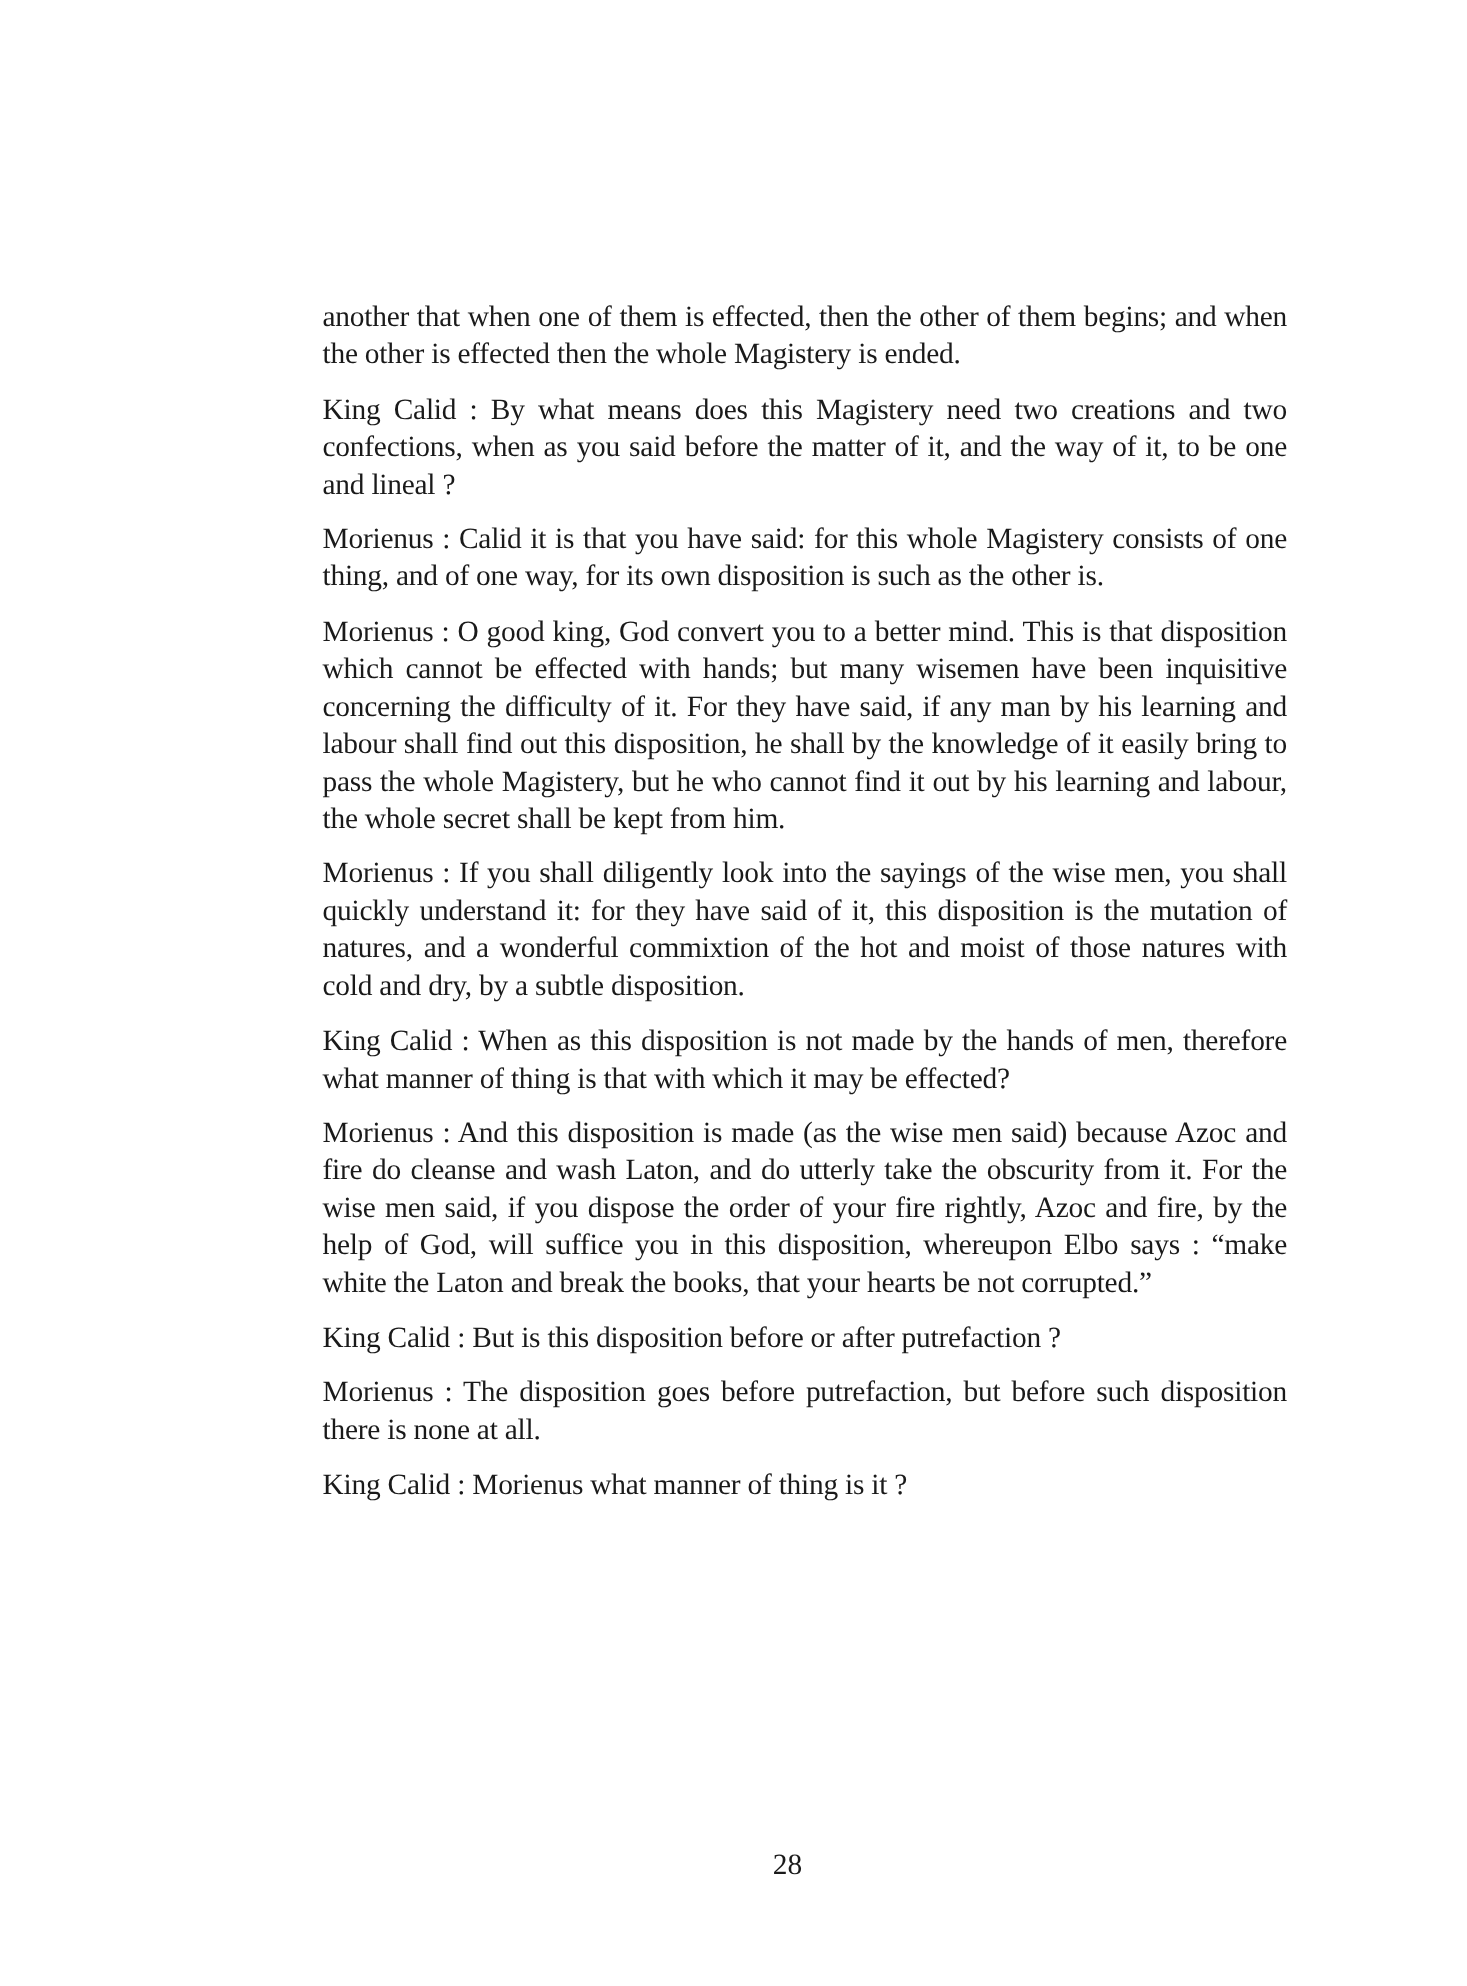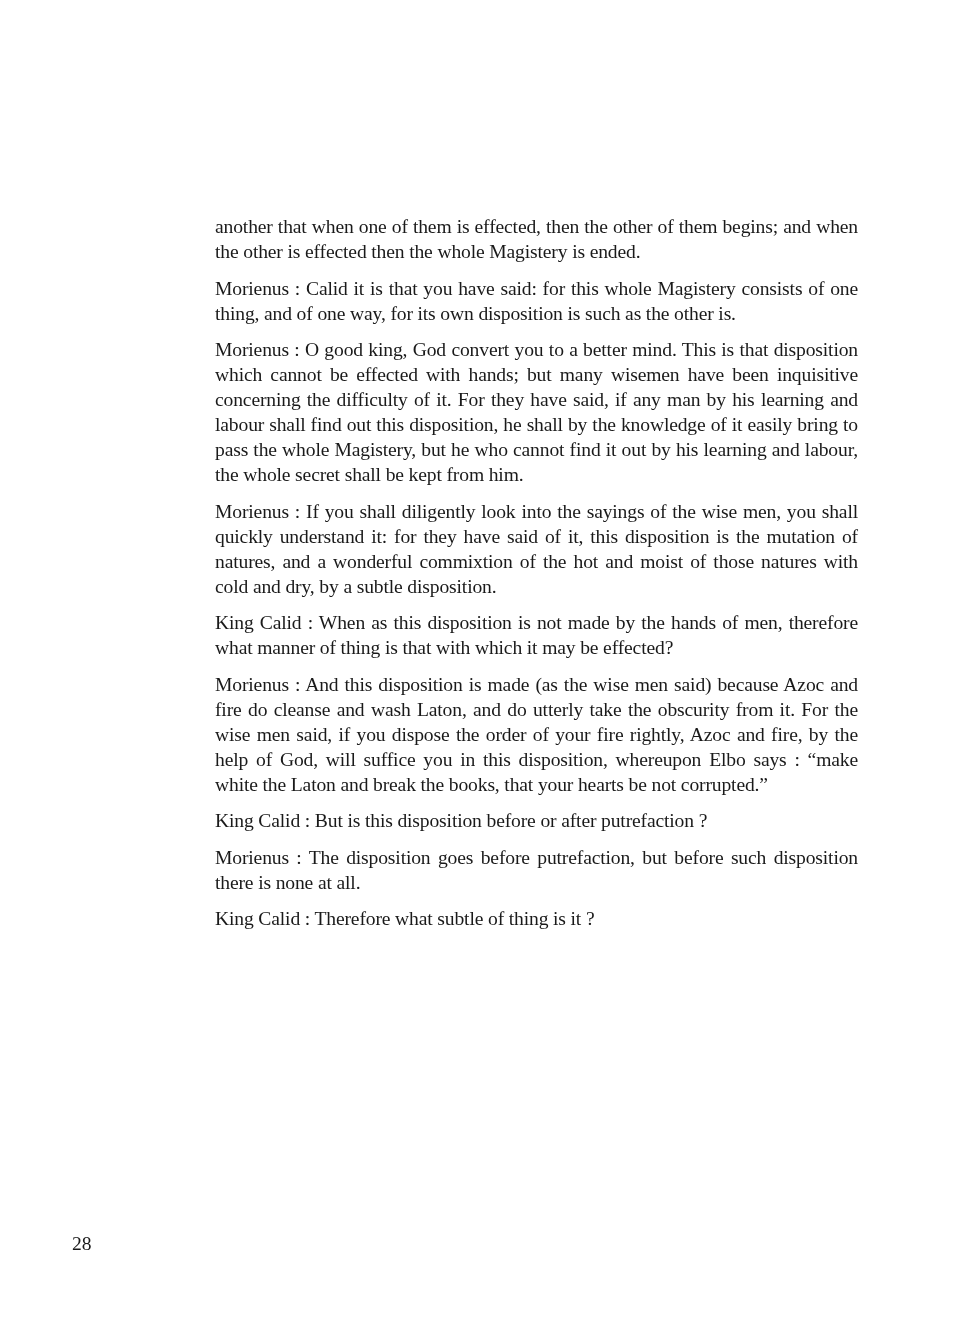--- a/index.html
+++ b/index.html
@@ -11,50 +11,51 @@
       width: 978px;
       height: 1324px;
       position: relative;
       overflow: hidden;
       font-family: "Liberation Serif", "DejaVu Serif", serif;
       color: #1a1a1a;
     }
     .page-body {
       position: absolute;
       left: 215px;
-      top: 214px;
+      top: 199px;
       width: 643px;
     }
     .para {
       margin: 0 0 11.5px 0;
       font-size: 19.6px;
       line-height: 25px;
       text-align: justify;
       letter-spacing: -0.15px;
     }
     .page-number {
       position: absolute;
       left: 0;
       width: 100%;
       top: 1231px;
-      text-align: left;
+      text-align: center;
       font-size: 19.6px;
       line-height: 25px;
       padding-left: 72px;
       box-sizing: border-box;
     }
   </style>
 </head>
 <body>
 
 <div class="page-body">
   <p class="para">another that when one of them is effected, then the other of them begins; and when the other is effected then the whole Magistery is ended.</p>
+  <p class="para">King Calid : By what means does this Magistery need two creations and two confections, when as you said before the matter of it, and the way of it, to be one and lineal ?</p>
   <p class="para">Morienus : Calid it is that you have said: for this whole Magistery consists of one thing, and of one way, for its own disposition is such as the other is.</p>
   <p class="para">Morienus : O good king, God convert you to a better mind. This is that disposition which cannot be effected with hands; but many wisemen have been inquisitive concerning the difficulty of it. For they have said, if any man by his learning and labour shall find out this disposition, he shall by the knowledge of it easily bring to pass the whole Magistery, but he who cannot find it out by his learning and labour, the whole secret shall be kept from him.</p>
   <p class="para">Morienus : If you shall diligently look into the sayings of the wise men, you shall quickly understand it: for they have said of it, this disposition is the mutation of natures, and a wonderful commixtion of the hot and moist of those natures with cold and dry, by a subtle disposition.</p>
   <p class="para">King Calid : When as this disposition is not made by the hands of men, therefore what manner of thing is that with which it may be effected?</p>
   <p class="para">Morienus : And this disposition is made (as the wise men said) because Azoc and fire do cleanse and wash Laton, and do utterly take the obscurity from it. For the wise men said, if you dispose the order of your fire rightly, Azoc and fire, by the help of God, will suffice you in this disposition, whereupon Elbo says : “make white the Laton and break the books, that your hearts be not corrupted.”</p>
   <p class="para">King Calid : But is this disposition before or after putrefaction ?</p>
   <p class="para">Morienus : The disposition goes before putrefaction, but before such disposition there is none at all.</p>
-  <p class="para">King Calid : Therefore what subtle of thing is it ?</p>
+  <p class="para">King Calid : Morienus what manner of thing is it ?</p>
 </div>
 
 <div class="page-number">28</div>
 
 </body></html>

